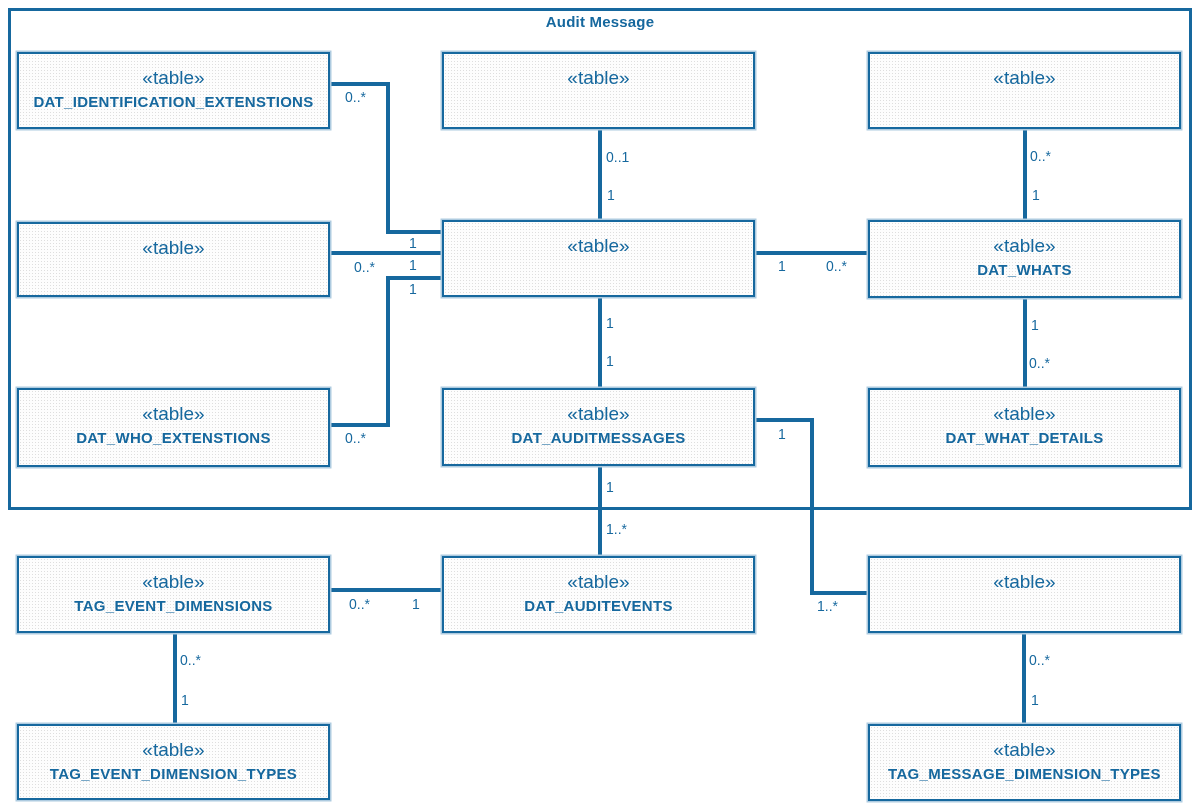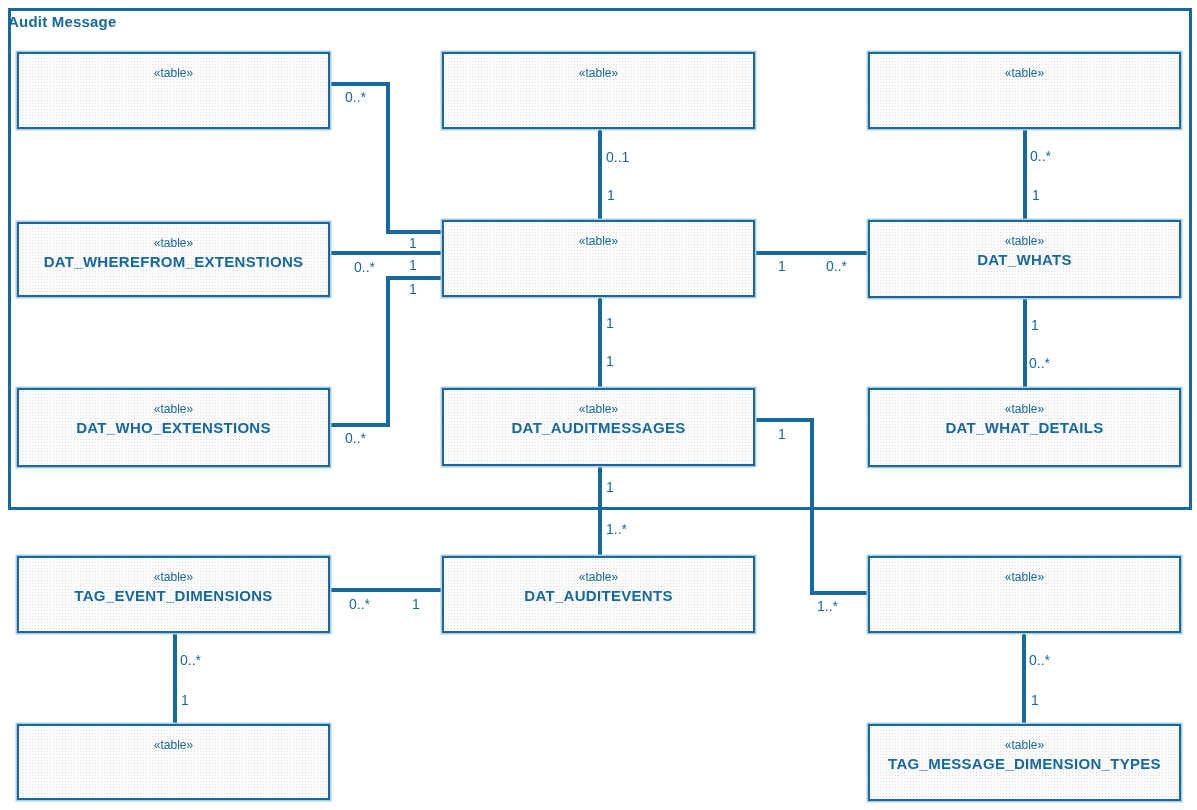--- a/index.html
+++ b/index.html
@@ -16,42 +16,42 @@
     overflow:hidden;
   }
   .frame{
     position:absolute;
     border:3px solid var(--blue);
     box-sizing:border-box;
     background:transparent;
   }
   .frame-title{
     position:absolute;
-    text-align:left;
+    text-align:center;
     font-weight:bold;
     font-size:15px;
     color:var(--blue);
     letter-spacing:0.2px;
   }
   .table-box{
     position:absolute;
     box-sizing:border-box;
     border:2.5px solid var(--blue);
     box-shadow:0 0 0 1.5px var(--halo);
     background-color:#fdfdfd;
     background-image:radial-gradient(circle, #dedede 0.7px, transparent 0.9px);
     background-size:3px 3px;
     display:flex;
     flex-direction:column;
     align-items:center;
     justify-content:flex-start;
     padding-top:11px;
   }
   .stereo{
-    font-size:12px;
+    font-size:19px;
     color:var(--blue);
     line-height:1.35;
   }
   .tname{
     font-size:15px;
     font-weight:bold;
     color:var(--blue);
     letter-spacing:0.3px;
     line-height:1.4;
     white-space:nowrap;
@@ -114,30 +114,30 @@
     <span class="mult" style="left: 349px; top: 597px;">0..*</span>
     <span class="mult" style="left: 412px; top: 597px;">1</span>
     <div class="seg" style="left: 173px; top: 631px; width: 4px; height: 95px;"></div>
     <span class="mult" style="left: 180px; top: 653px;">0..*</span>
     <span class="mult" style="left: 181px; top: 693px;">1</span>
     <div class="seg" style="left: 1022px; top: 631px; width: 4px; height: 95px;"></div>
     <span class="mult" style="left: 1029px; top: 653px;">0..*</span>
     <span class="mult" style="left: 1031px; top: 693px;">1</span>
     <div class="table-box" style="left: 17px; top: 52px; width: 313px; height: 77px;">
       <span class="stereo">«table»</span>
+      <span class="tname">DAT_IDENTIFICATION_EXTENSTIONS</span>
     </div>
     <div class="table-box" style="left: 442px; top: 52px; width: 313px; height: 77px;">
       <span class="stereo">«table»</span>
     </div>
     <div class="table-box" style="left: 868px; top: 52px; width: 313px; height: 77px;">
       <span class="stereo">«table»</span>
     </div>
     <div class="table-box" style="left: 17px; top: 222px; width: 313px; height: 75px;">
       <span class="stereo">«table»</span>
-      <span class="tname">DAT_WHEREFROM_EXTENSTIONS</span>
     </div>
     <div class="table-box" style="left: 442px; top: 220px; width: 313px; height: 77px;">
       <span class="stereo">«table»</span>
     </div>
     <div class="table-box" style="left: 868px; top: 220px; width: 313px; height: 78px;">
       <span class="stereo">«table»</span>
       <span class="tname">DAT_WHATS</span>
     </div>
     <div class="table-box" style="left: 17px; top: 388px; width: 313px; height: 79px;">
       <span class="stereo">«table»</span>
@@ -157,18 +157,19 @@
     </div>
     <div class="table-box" style="left: 442px; top: 556px; width: 313px; height: 77px;">
       <span class="stereo">«table»</span>
       <span class="tname">DAT_AUDITEVENTS</span>
     </div>
     <div class="table-box" style="left: 868px; top: 556px; width: 313px; height: 77px;">
       <span class="stereo">«table»</span>
     </div>
     <div class="table-box" style="left: 17px; top: 724px; width: 313px; height: 76px;">
       <span class="stereo">«table»</span>
+      <span class="tname">TAG_EVENT_DIMENSION_TYPES</span>
     </div>
     <div class="table-box" style="left: 868px; top: 724px; width: 313px; height: 77px;">
       <span class="stereo">«table»</span>
       <span class="tname">TAG_MESSAGE_DIMENSION_TYPES</span>
     </div>
   </div>
 
 </body></html>

